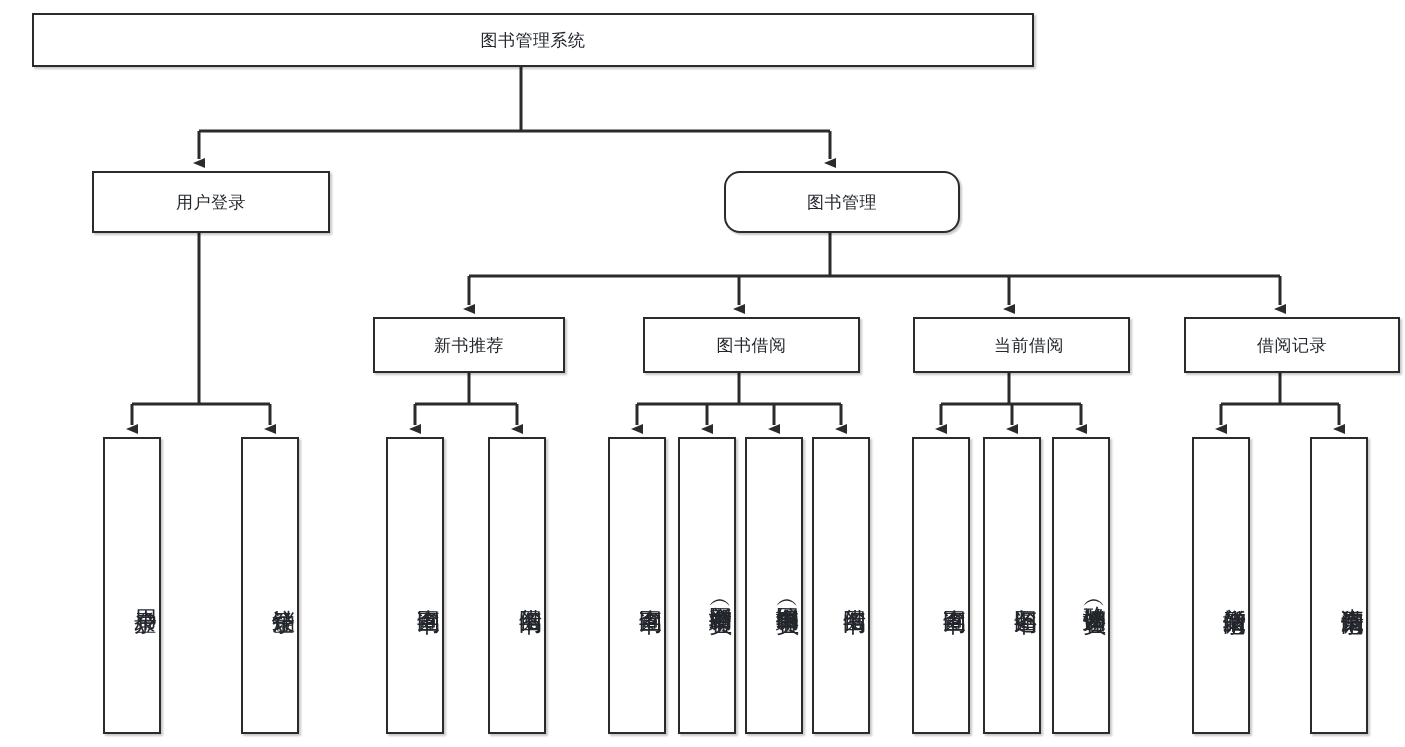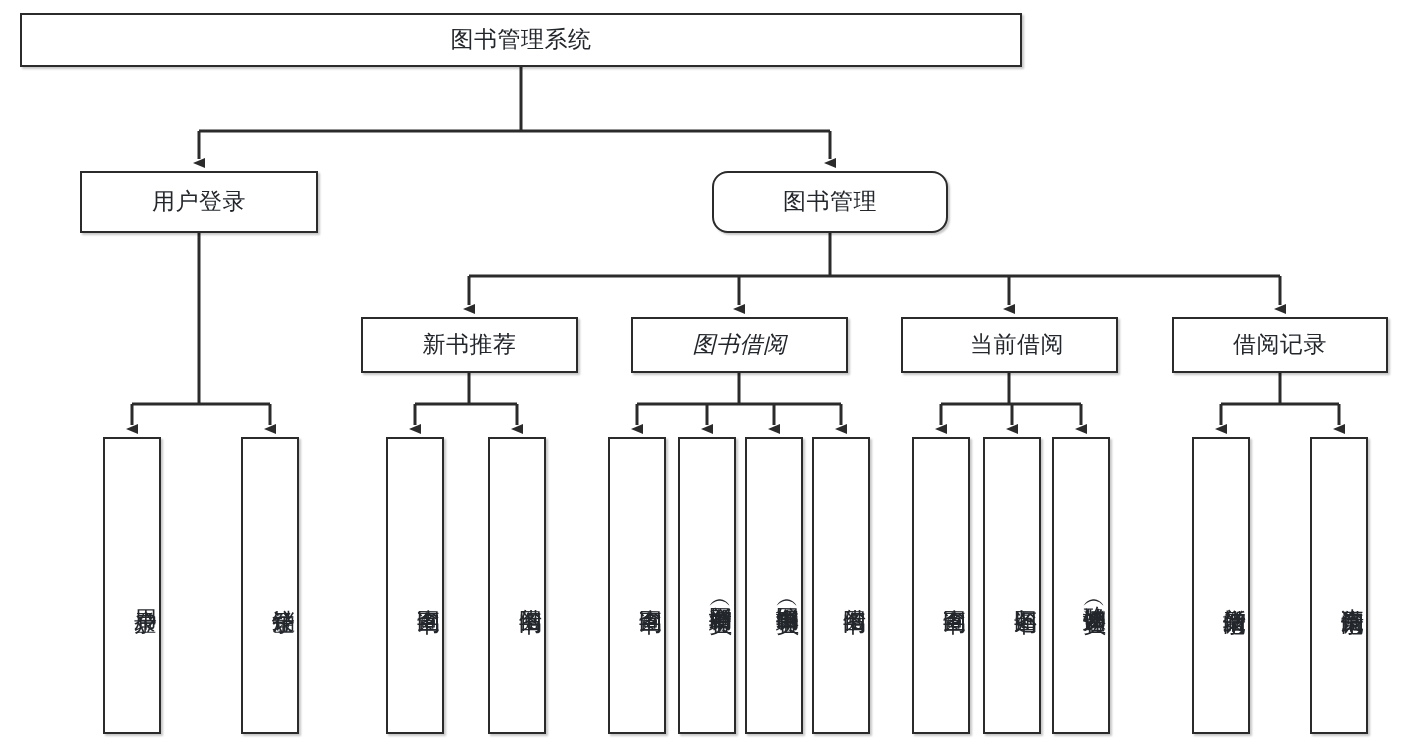--- a/index.html
+++ b/index.html
@@ -29,23 +29,24 @@
     box-sizing: border-box;
     border: 2px solid #2b2b2b;
     background: #ffffff;
     box-shadow: 2px 2px 2px rgba(0,0,0,0.22);
     display: flex;
     align-items: center;
     justify-content: center;
     color: #23272c;
   }
   .node.h {
-    font-size: 23px;
+    font-size: 17px;
     letter-spacing: 0.5px;
     line-height: 1.2;
+    margin-left: 12px;
   }
   .node.v {
     font-size: 23px;
     writing-mode: vertical-rl;
     text-orientation: upright;
     align-items: flex-start;
     justify-content: center;
     padding-top: 14px;
     line-height: 1.18;
     letter-spacing: 1px;
@@ -121,24 +122,24 @@
   <div id="nodes">
       <div class="node h" style="left: 20px; top: 13px; width: 1002px; height: 54px;">
         <span>图书管理系统</span>
       </div>
       <div class="node h" style="left: 80px; top: 171px; width: 238px; height: 62px;">
         <span>用户登录</span>
       </div>
       <div class="node h" style="left: 712px; top: 171px; width: 236px; height: 62px; border-radius: 16px;">
         <span>图书管理</span>
       </div>
-      <div class="node h" style="left: 361px; top: 317px; width: 217px; height: 56px; font-family: Liberation Serif, serif;">
+      <div class="node h" style="left: 361px; top: 317px; width: 192px; height: 56px;">
         <span>新书推荐</span>
       </div>
-      <div class="node h" style="left: 631px; top: 317px; width: 217px; height: 56px; font-style: italic;">
+      <div class="node h" style="left: 631px; top: 317px; width: 217px; height: 56px;">
         <span>图书借阅</span>
       </div>
       <div class="node h" style="left: 901px; top: 317px; width: 217px; height: 56px; padding-left: 15px;">
         <span>当前借阅</span>
       </div>
       <div class="node h" style="left: 1172px; top: 317px; width: 216px; height: 56px;">
         <span>借阅记录</span>
       </div>
       <div class="node v" style="left: 103px; top: 437px; width: 58px; height: 297px;">
         <span>用户登录</span>

